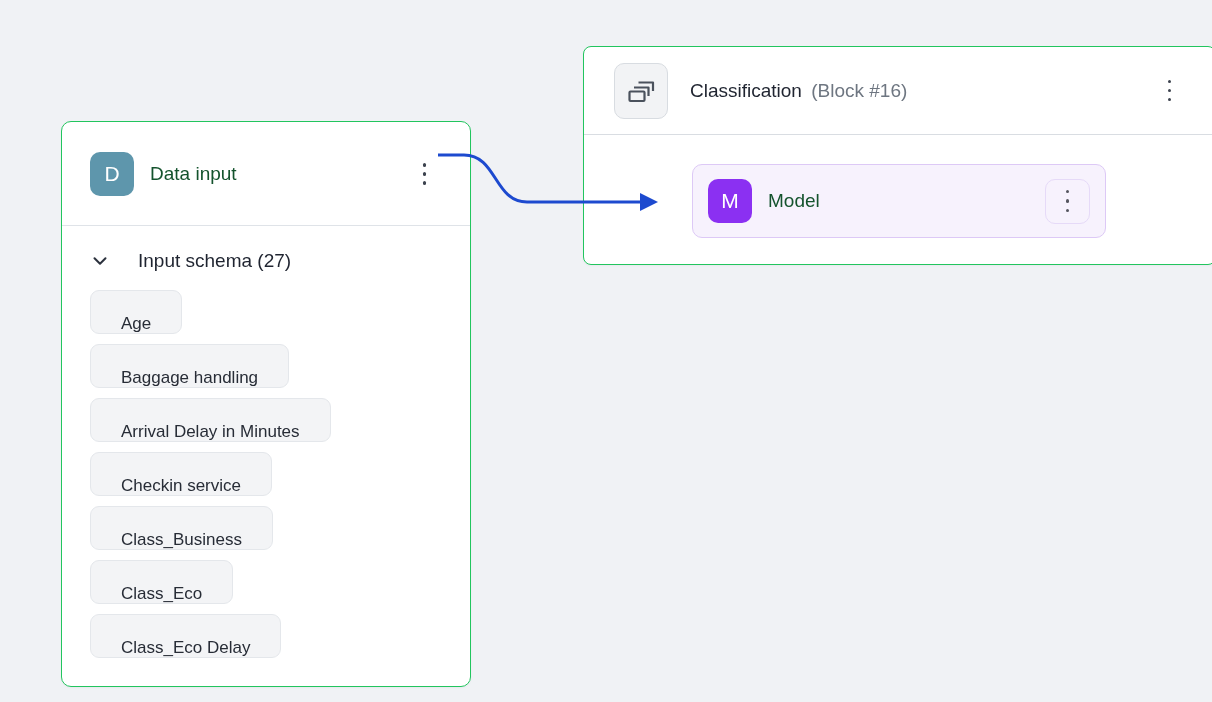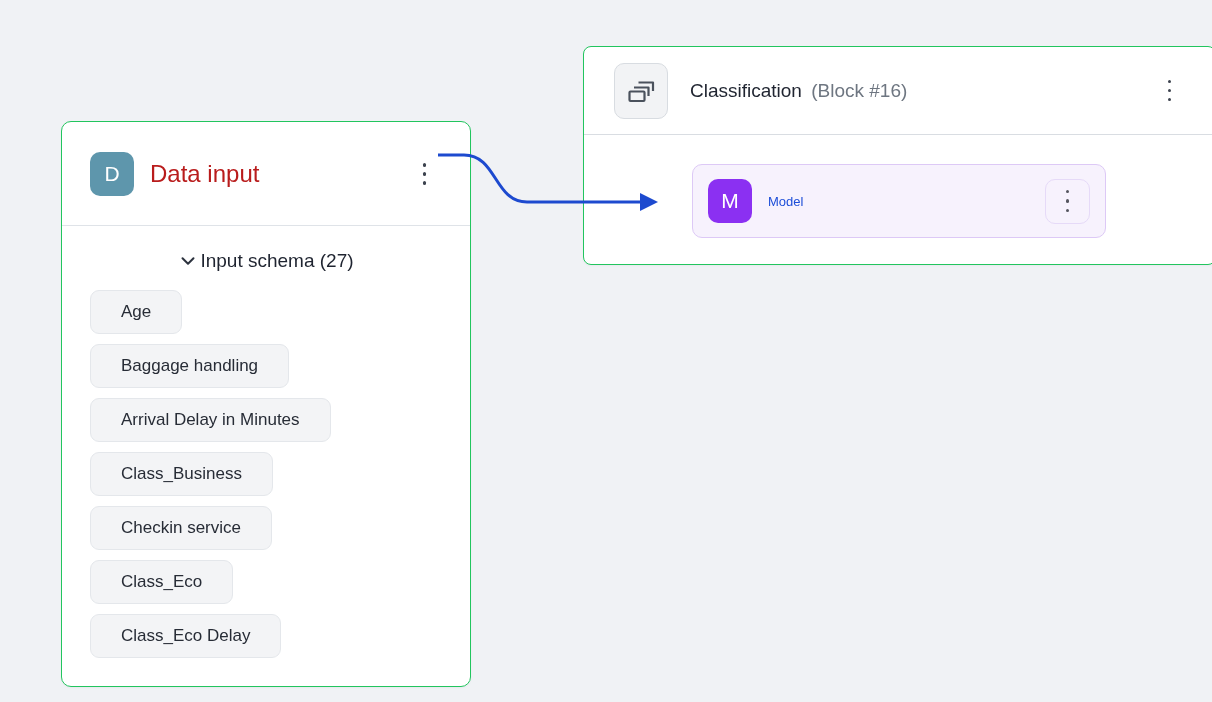--- a/index.html
+++ b/index.html
@@ -36,36 +36,36 @@
   }
   .di-header { padding: 30px 36px 0 28px; }
   .di-title-row { display: flex; align-items: center; }
   .block-avatar {
     width: 44px; height: 44px; border-radius: 10px;
     display: flex; align-items: center; justify-content: center;
     color: #ffffff; font-size: 21px; flex: 0 0 auto;
   }
   .avatar-teal { background: #5e96ac; }
   .avatar-purple { background: #8b30f2; }
-  .di-title { margin-left: 16px; font-size: 24px; color: #b91c1c; }
+  .di-title { margin-left: 16px; font-size: 19px; color: #14532d; }
   .di-title-row .kebab { margin-left: auto; }
   .dataset-link {
     display: inline-block; margin-top: 18px; font-size: 19px;
     color: #5f8ef8; text-decoration: none; cursor: pointer;
   }
   .di-divider { margin-top: 29px; border-top: 1px solid #dfe3e8; }
   .di-body { padding: 22px 28px 0 28px; }
   .schema-header {
-    display: flex; align-items: center; gap: 2px;
-    cursor: pointer; height: 26px; justify-content: center;
+    display: flex; align-items: center; gap: 28px;
+    cursor: pointer; height: 26px;
   }
   .schema-header-label { font-size: 19px; color: #1f2430; }
   .chip-list { margin-top: 16px; display: flex; flex-direction: column; align-items: flex-start; }
   .chip {
-    height: 44px; line-height: 42px; padding: 0 30px; margin-bottom: 10px;
+    height: 44px; line-height: 42px; padding: 12px 30px; margin-bottom: 10px;
     background: #f3f4f6; border: 1px solid #e4e7eb; border-radius: 9px;
     font-size: 17px; color: #272c36; white-space: nowrap;
   }
 
   
   .classification-card {
     left: 550px; top: 46px; width: 633px; height: 219px;
     border-radius: 8px;
   }
   .cl-header {
@@ -82,21 +82,21 @@
   .cl-badge { color: #6e7681; margin-left: 4px; }
   .cl-header .kebab { margin-left: auto; }
   .cl-body { position: relative; height: 130px; }
 
   
   .model-chip {
     position: absolute; left: 108px; top: 29px; width: 414px; height: 74px;
     background: #f7f2fd; border: 1px solid #ddc9f6; border-radius: 10px;
     display: flex; align-items: center; padding: 0 15px; cursor: pointer;
   }
-  .model-label { margin-left: 16px; font-size: 13px; color: #1d4ed8; }
+  .model-label { margin-left: 16px; font-size: 19px; color: #14532d; }
   .chip-kebab-btn {
     margin-left: auto; width: 45px; height: 45px; border-radius: 10px;
     border: 1px solid #e6daf8; background: transparent;
     display: flex; align-items: center; justify-content: center; cursor: pointer;
   }
   .chip-kebab-btn .kebab { padding: 0; gap: 6px; }
   .chip-kebab-btn .dot { background: #55555f; }
 
   
   .edge-layer {
@@ -128,22 +128,22 @@
           <svg width="20" height="20" viewBox="0 0 20 20">
             <path d="M4.5 7.2 L10 12.8 L15.5 7.2" stroke="#2c323e" stroke-width="2" fill="none" stroke-linecap="round" stroke-linejoin="round"></path>
           </svg>
         </span>
         <span class="schema-header-label">Input schema (27)</span>
       </div>
       <div class="chip-list">
           <div class="chip">Age</div>
           <div class="chip">Baggage handling</div>
           <div class="chip">Arrival Delay in Minutes</div>
+          <div class="chip">Checkin service</div>
           <div class="chip">Class_Business</div>
-          <div class="chip">Checkin service</div>
           <div class="chip">Class_Eco</div>
           <div class="chip">Class_Eco Delay</div>
         </div>
     </div>
   </div>
 
   <div class="card classification-card">
     <div class="cl-header">
       <div class="icon-btn">
         <span style="display:flex;">

